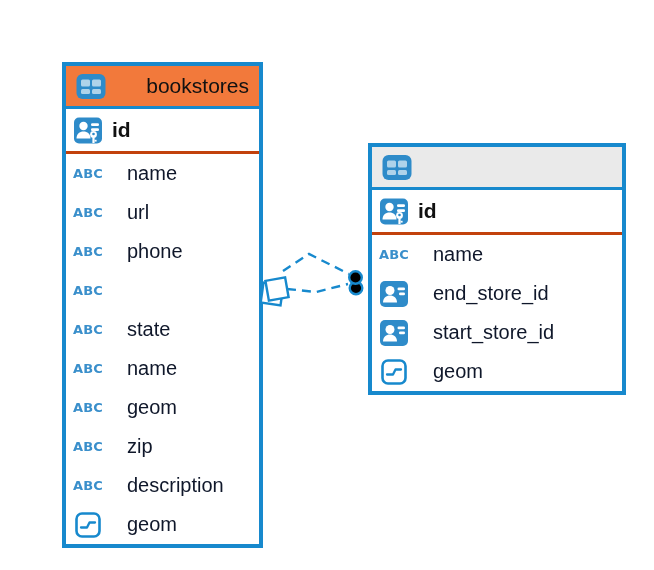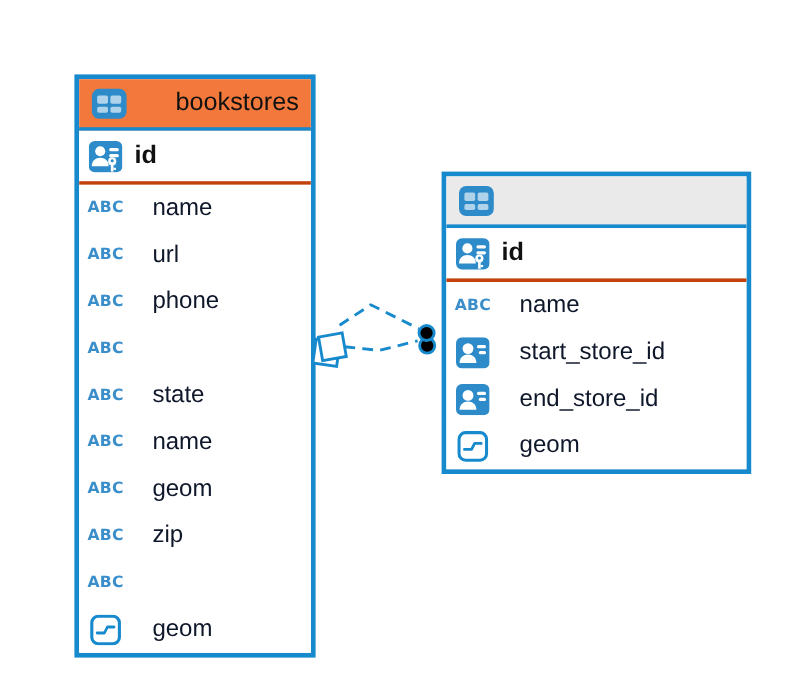--- a/index.html
+++ b/index.html
@@ -132,20 +132,21 @@
     <div class="frow">
       <span class="icellw">
           <span class="abc">ABC</span>
         </span>
       <span class="fname">zip</span>
     </div>
     <div class="frow">
       <span class="icellw">
           <span class="abc">ABC</span>
         </span>
+      <span class="fname">description</span>
     </div>
     <div class="frow">
       <span class="icellw">
         <svg width="26" height="26" viewBox="0 0 26 26">
           <rect x="1.5" y="1.5" width="23" height="23" rx="5.5" fill="#fff" stroke="#1789cd" stroke-width="2.6"></rect>
           <polyline points="20,10.5 14.5,10.5 12,15.5 6,15.5" fill="none" stroke="#1789cd" stroke-width="2.3" stroke-linecap="round" stroke-linejoin="round"></polyline>
         </svg>
       </span>
       <span class="fname">geom</span>
     </div>
@@ -191,33 +192,33 @@
     <div class="frow">
       <span class="icellw">
         <svg width="28" height="26" viewBox="0 0 28 26">
           <rect x="0" y="0" width="28" height="26" rx="5" fill="#2e8bc9"></rect>
           <circle cx="10" cy="9.5" r="4.5" fill="#fff"></circle>
           <path d="M3 21.5 c0-4.6 3.3-7 7-7 s7 2.4 7 7 z" fill="#fff"></path>
           <rect x="17.5" y="6.5" width="7.5" height="2.7" rx="1.3" fill="#fff"></rect>
           <rect x="19" y="11.5" width="6" height="2.7" rx="1.3" fill="#fff"></rect>
         </svg>
       </span>
-      <span class="fname">start_store_id</span>
+      <span class="fname">end_store_id</span>
     </div>
     <div class="frow">
       <span class="icellw">
         <svg width="28" height="26" viewBox="0 0 28 26">
           <rect x="0" y="0" width="28" height="26" rx="5" fill="#2e8bc9"></rect>
           <circle cx="10" cy="9.5" r="4.5" fill="#fff"></circle>
           <path d="M3 21.5 c0-4.6 3.3-7 7-7 s7 2.4 7 7 z" fill="#fff"></path>
           <rect x="17.5" y="6.5" width="7.5" height="2.7" rx="1.3" fill="#fff"></rect>
           <rect x="19" y="11.5" width="6" height="2.7" rx="1.3" fill="#fff"></rect>
         </svg>
       </span>
-      <span class="fname">end_store_id</span>
+      <span class="fname">start_store_id</span>
     </div>
     <div class="frow">
       <span class="icellw">
         <svg width="26" height="26" viewBox="0 0 26 26">
           <rect x="1.5" y="1.5" width="23" height="23" rx="5.5" fill="#fff" stroke="#1789cd" stroke-width="2.6"></rect>
           <polyline points="20,10.5 14.5,10.5 12,15.5 6,15.5" fill="none" stroke="#1789cd" stroke-width="2.3" stroke-linecap="round" stroke-linejoin="round"></polyline>
         </svg>
       </span>
       <span class="fname">geom</span>
     </div>

